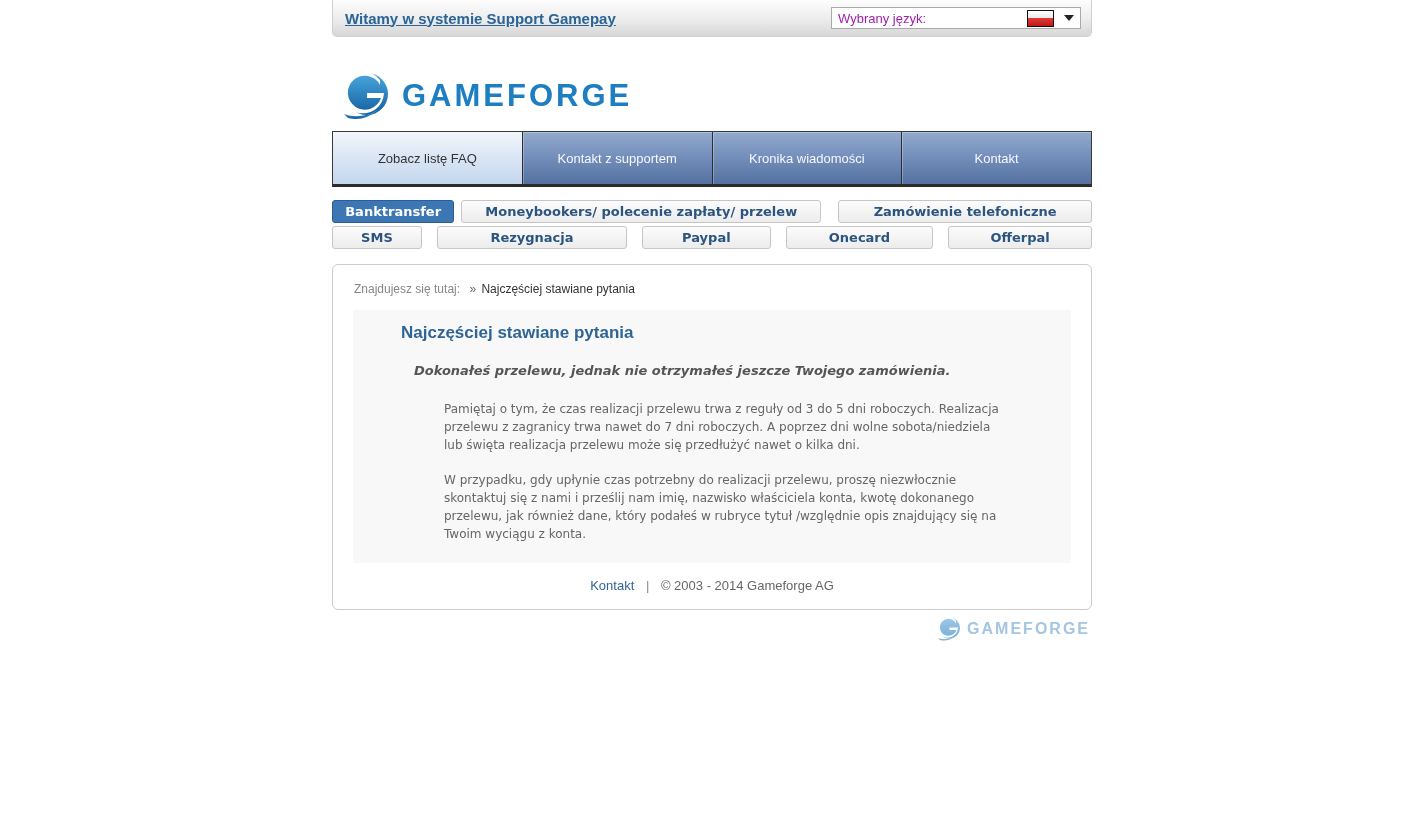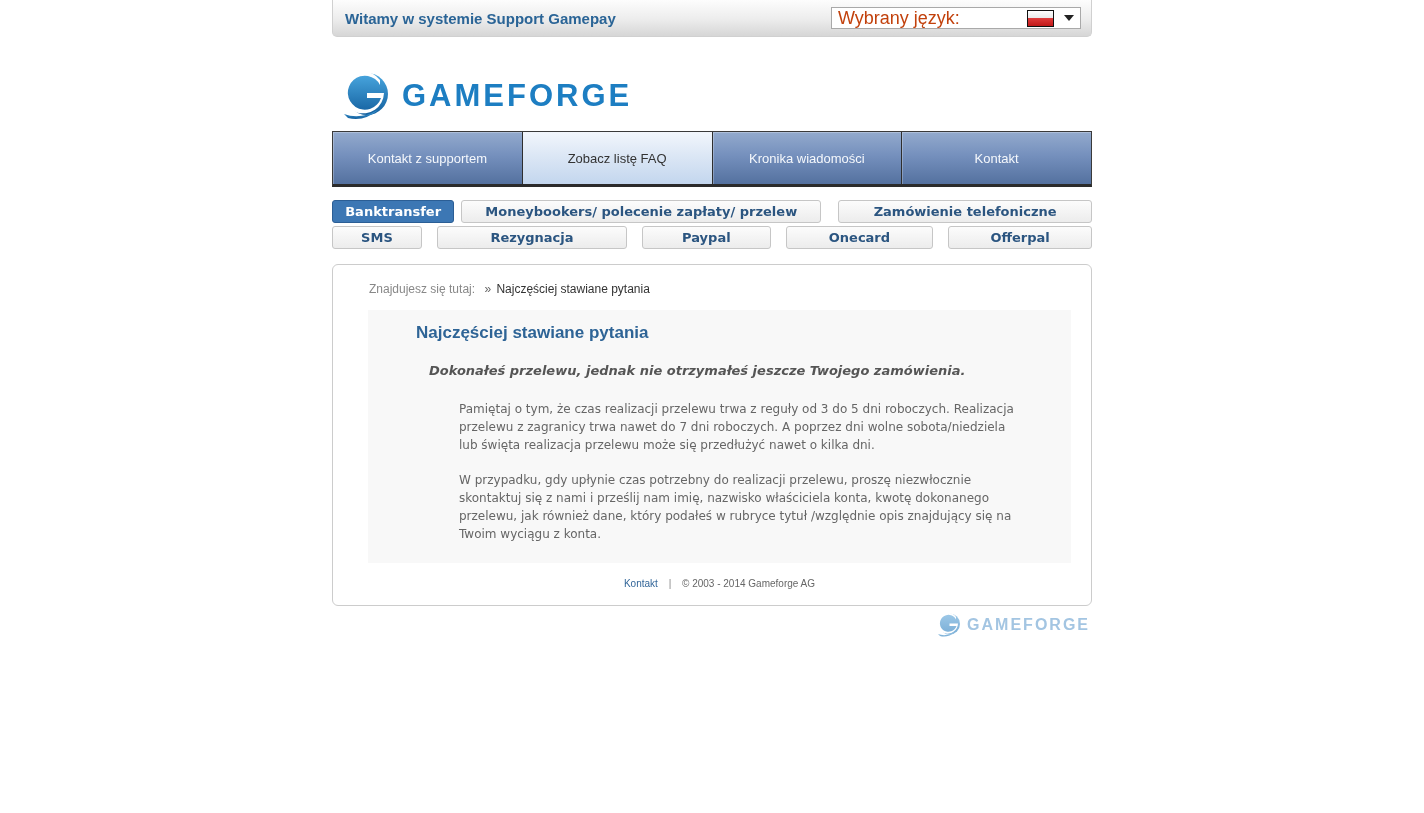--- a/index.html
+++ b/index.html
@@ -16,32 +16,33 @@
     border-radius: 0 0 5px 5px;
     display: flex;
     align-items: center;
     justify-content: space-between;
     padding: 0 10px 0 12px;
   }
   .topbar-title {
     color: #2a6496;
     font-weight: bold;
     font-size: 15px;
+    text-decoration: underline;
   }
   .lang-box {
     width: 250px;
     height: 22px;
     background: #ffffff;
     border: 1px solid #a9a9a9;
     display: flex;
     align-items: center;
     padding: 0 6px;
     cursor: pointer;
   }
-  .lang-label { color: #c2410c; font-size: 18px; flex: 1; }
+  .lang-label { color: #a21caf; font-size: 13px; flex: 1; }
   .flag-pl {
     width: 27px; height: 17px;
     border: 1px solid #111;
     display: flex; flex-direction: column;
     margin-right: 10px;
   }
   .flag-pl .top { flex: 1; background: linear-gradient(to bottom,#ffffff,#e9e9e9); }
   .flag-pl .bottom { flex: 1; background: linear-gradient(to bottom,#e03c3c,#c01818); }
   .dd-arrow {
     width: 0; height: 0;
@@ -119,21 +120,21 @@
   .w-sms { width: 95px; } .w-rez { width: 201px; } .w-pay { width: 136px; }
   .w-one { width: 156px; } .w-off { width: 152px; }
   .subnav-row.r2 { gap: 15px; }
 
   
   .main-box {
     margin-top: 15px;
     background: #ffffff;
     border: 1px solid #cccccc;
     border-radius: 6px;
-    padding: 17px 20px 12px 35px;
+    padding: 17px 20px 12px 20px;
     min-height: 317px;
   }
   .breadcrumb { font-size: 12px; color: #888888; padding-left: 1px; }
   .breadcrumb .sep { color: #666666; margin-left: 6px; }
   .breadcrumb .current { color: #333333; margin-left: 2px; cursor: pointer; }
 
   .content-panel {
     margin-top: 14px;
     background: #f8f8f8;
     padding: 13px 24px 20px 48px;
@@ -161,21 +162,21 @@
     line-height: 18px;
     margin-left: 43px;
     width: 556px;
     margin-bottom: 17px;
   }
   .content-para:last-child { margin-bottom: 0; }
 
   .footer-row {
     margin-top: 15px;
     text-align: center;
-    font-size: 10px;
+    font-size: 13px;
     color: #666666;
     padding-bottom: 4px;
   }
   .footer-row .contact { color: #336699; cursor: pointer; }
   .footer-row .fsep { color: #888888; margin: 0 8px; }
 
   
   .bottom-logo {
     display: flex;
     align-items: center;
@@ -218,22 +219,22 @@
         </linearGradient>
       </defs>
       <circle cx="27" cy="24" r="21" fill="url(#gfblue)"></circle>
       <path d="M40 15 A 17 17 0 1 0 41 28 L 27 28 L 27 23 L 44 23 A 21 21 0 1 1 40 10 Z" fill="#ffffff"></path>
       <path d="M4 44 q 16 6 34 -4 q -14 12 -30 8 Z" fill="url(#gfblue)"></path>
     </svg>
     <div class="logo-text">GAMEFORGE</div>
   </div>
 
   <div class="tabbar">
+    <div class="tab active">Zobacz listę FAQ</div>
     <div class="tab">Kontakt z supportem</div>
-    <div class="tab active">Zobacz listę FAQ</div>
     <div class="tab">Kronika wiadomości</div>
     <div class="tab">Kontakt</div>
   </div>
 
   <div class="subnav">
     <div class="subnav-row">
       <div class="subbtn active w-bank">Banktransfer</div>
       <div class="subbtn w-money">Moneybookers/ polecenie zapłaty/ przelew</div>
       <div class="subbtn w-zam">Zamówienie telefoniczne</div>
     </div>

